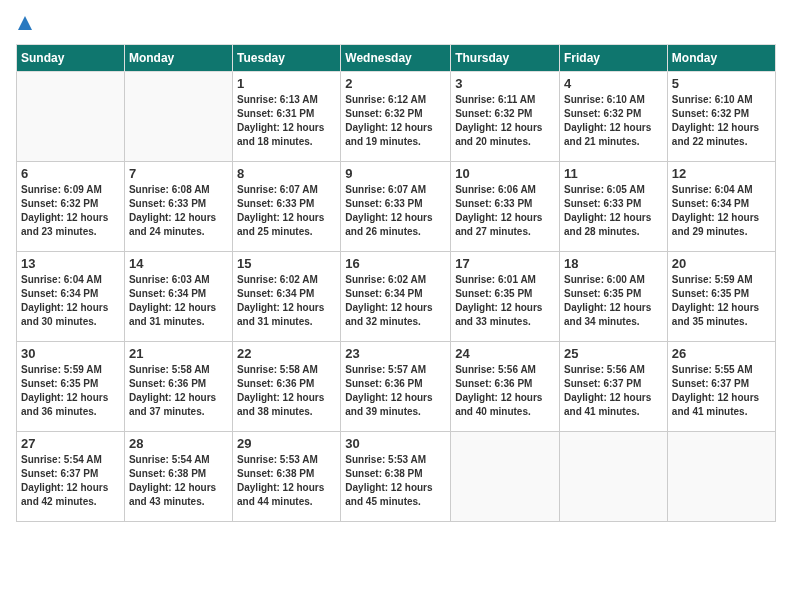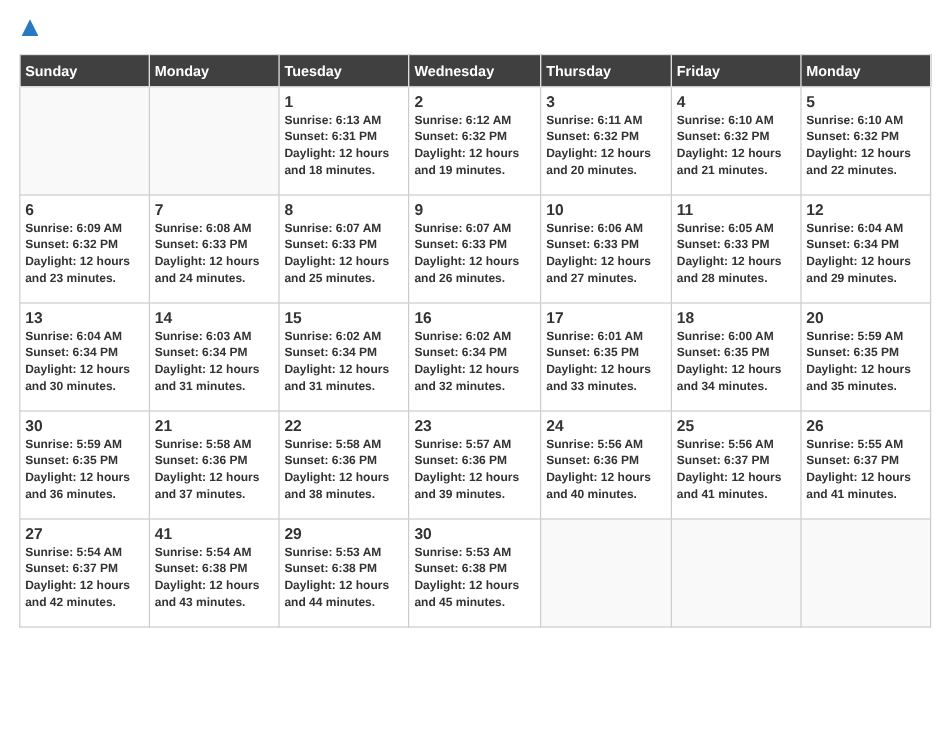--- a/index.html
+++ b/index.html
@@ -47,21 +47,21 @@
       font-size: 14px;
       color: #333;
       font-weight: bold;
     }
     .calendar {
       width: 100%;
       border-collapse: collapse;
       font-size: 11px;
     }
     .calendar th {
-      background: #404040;
+      background: #0f766e;
       color: #fff;
       padding: 6px 4px;
       text-align: left;
       font-size: 12px;
       font-weight: bold;
       border: 1px solid #ddd;
     }
     .calendar td {
       border: 1px solid #ccc;
       vertical-align: top;
@@ -235,21 +235,21 @@
           <span class="day-num">26</span>
           <div class="day-info">Sunrise: 5:55 AM<br>Sunset: 6:37 PM<br>Daylight: 12 hours and 41 minutes.</div>
         </td>
       </tr>
       <tr>
         <td>
           <span class="day-num">27</span>
           <div class="day-info">Sunrise: 5:54 AM<br>Sunset: 6:37 PM<br>Daylight: 12 hours and 42 minutes.</div>
         </td>
         <td>
-          <span class="day-num">41</span>
+          <span class="day-num">28</span>
           <div class="day-info">Sunrise: 5:54 AM<br>Sunset: 6:38 PM<br>Daylight: 12 hours and 43 minutes.</div>
         </td>
         <td>
           <span class="day-num">29</span>
           <div class="day-info">Sunrise: 5:53 AM<br>Sunset: 6:38 PM<br>Daylight: 12 hours and 44 minutes.</div>
         </td>
         <td>
           <span class="day-num">30</span>
           <div class="day-info">Sunrise: 5:53 AM<br>Sunset: 6:38 PM<br>Daylight: 12 hours and 45 minutes.</div>
         </td>

